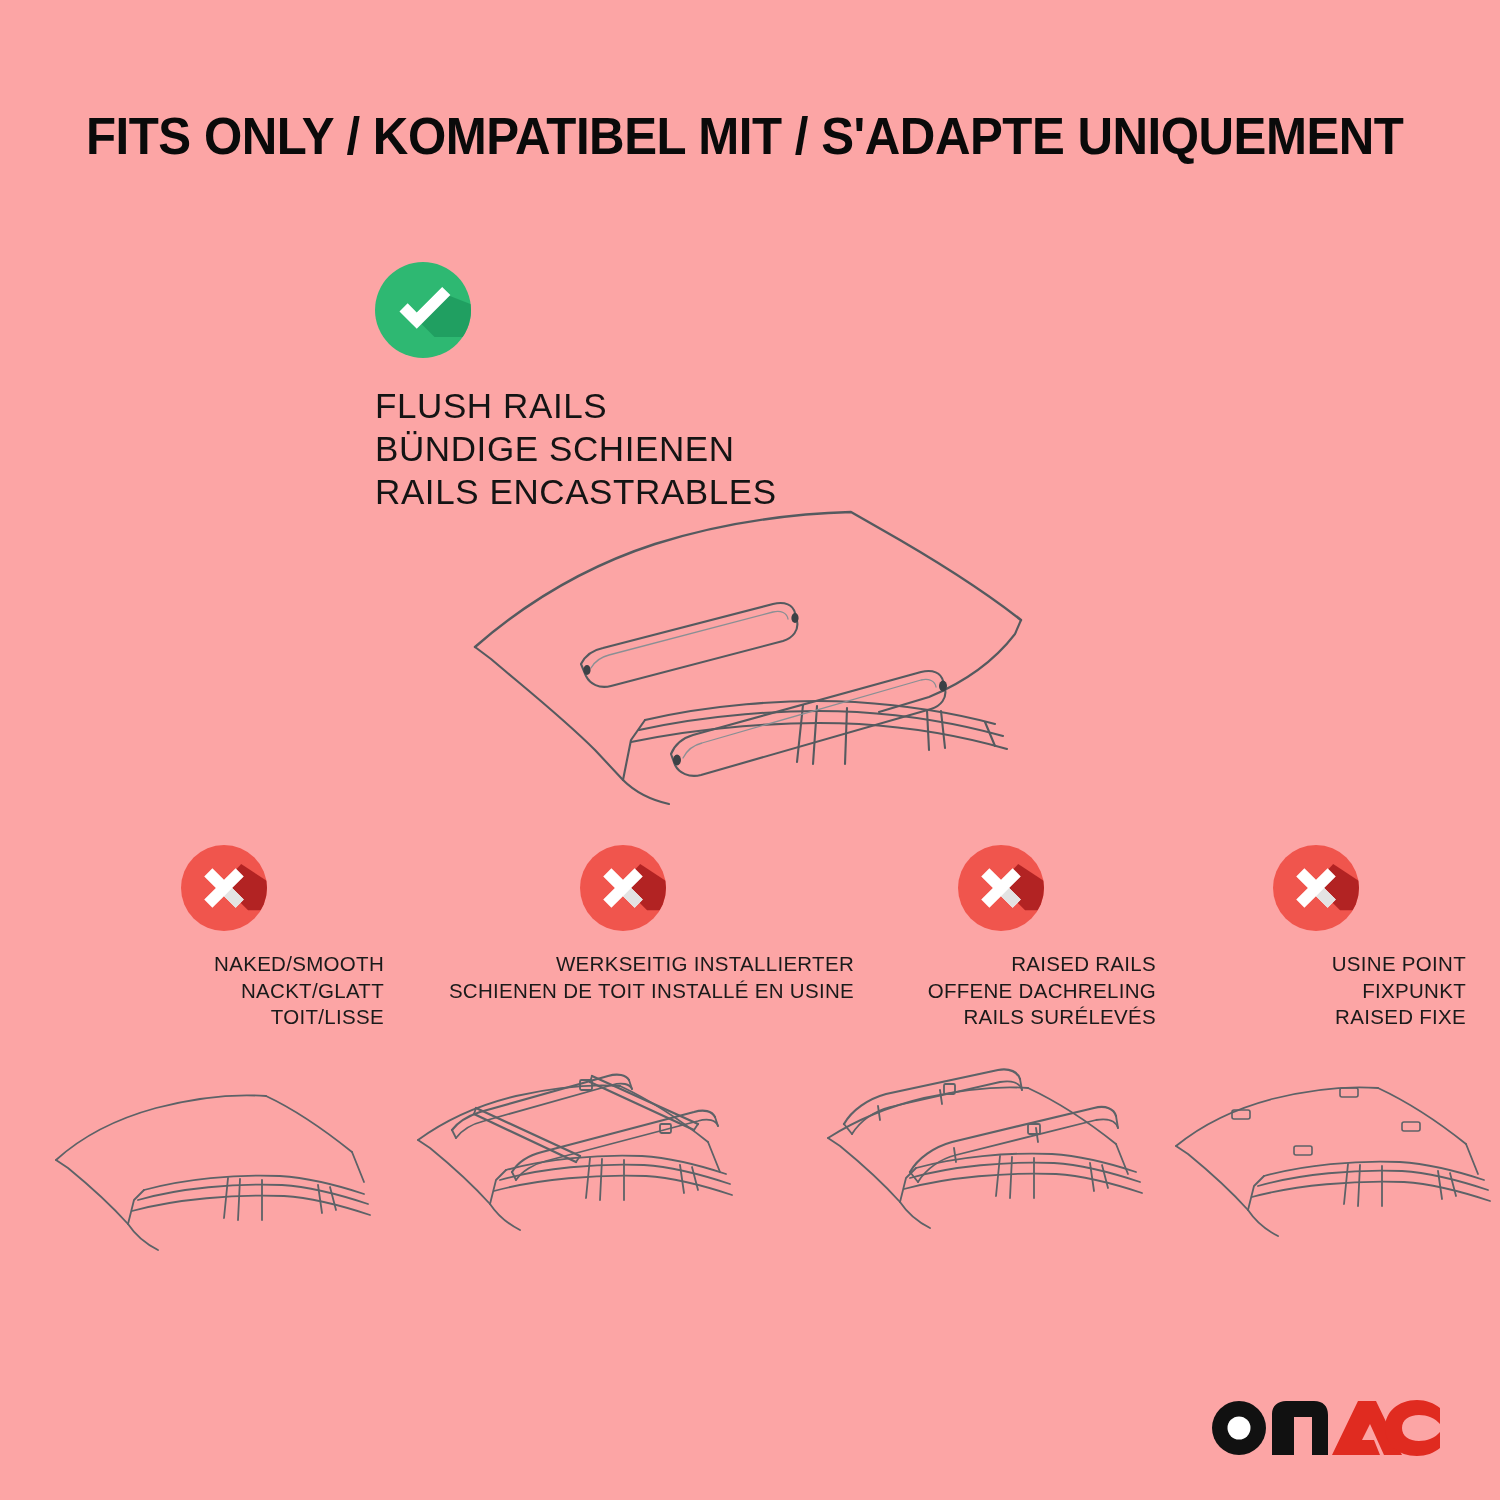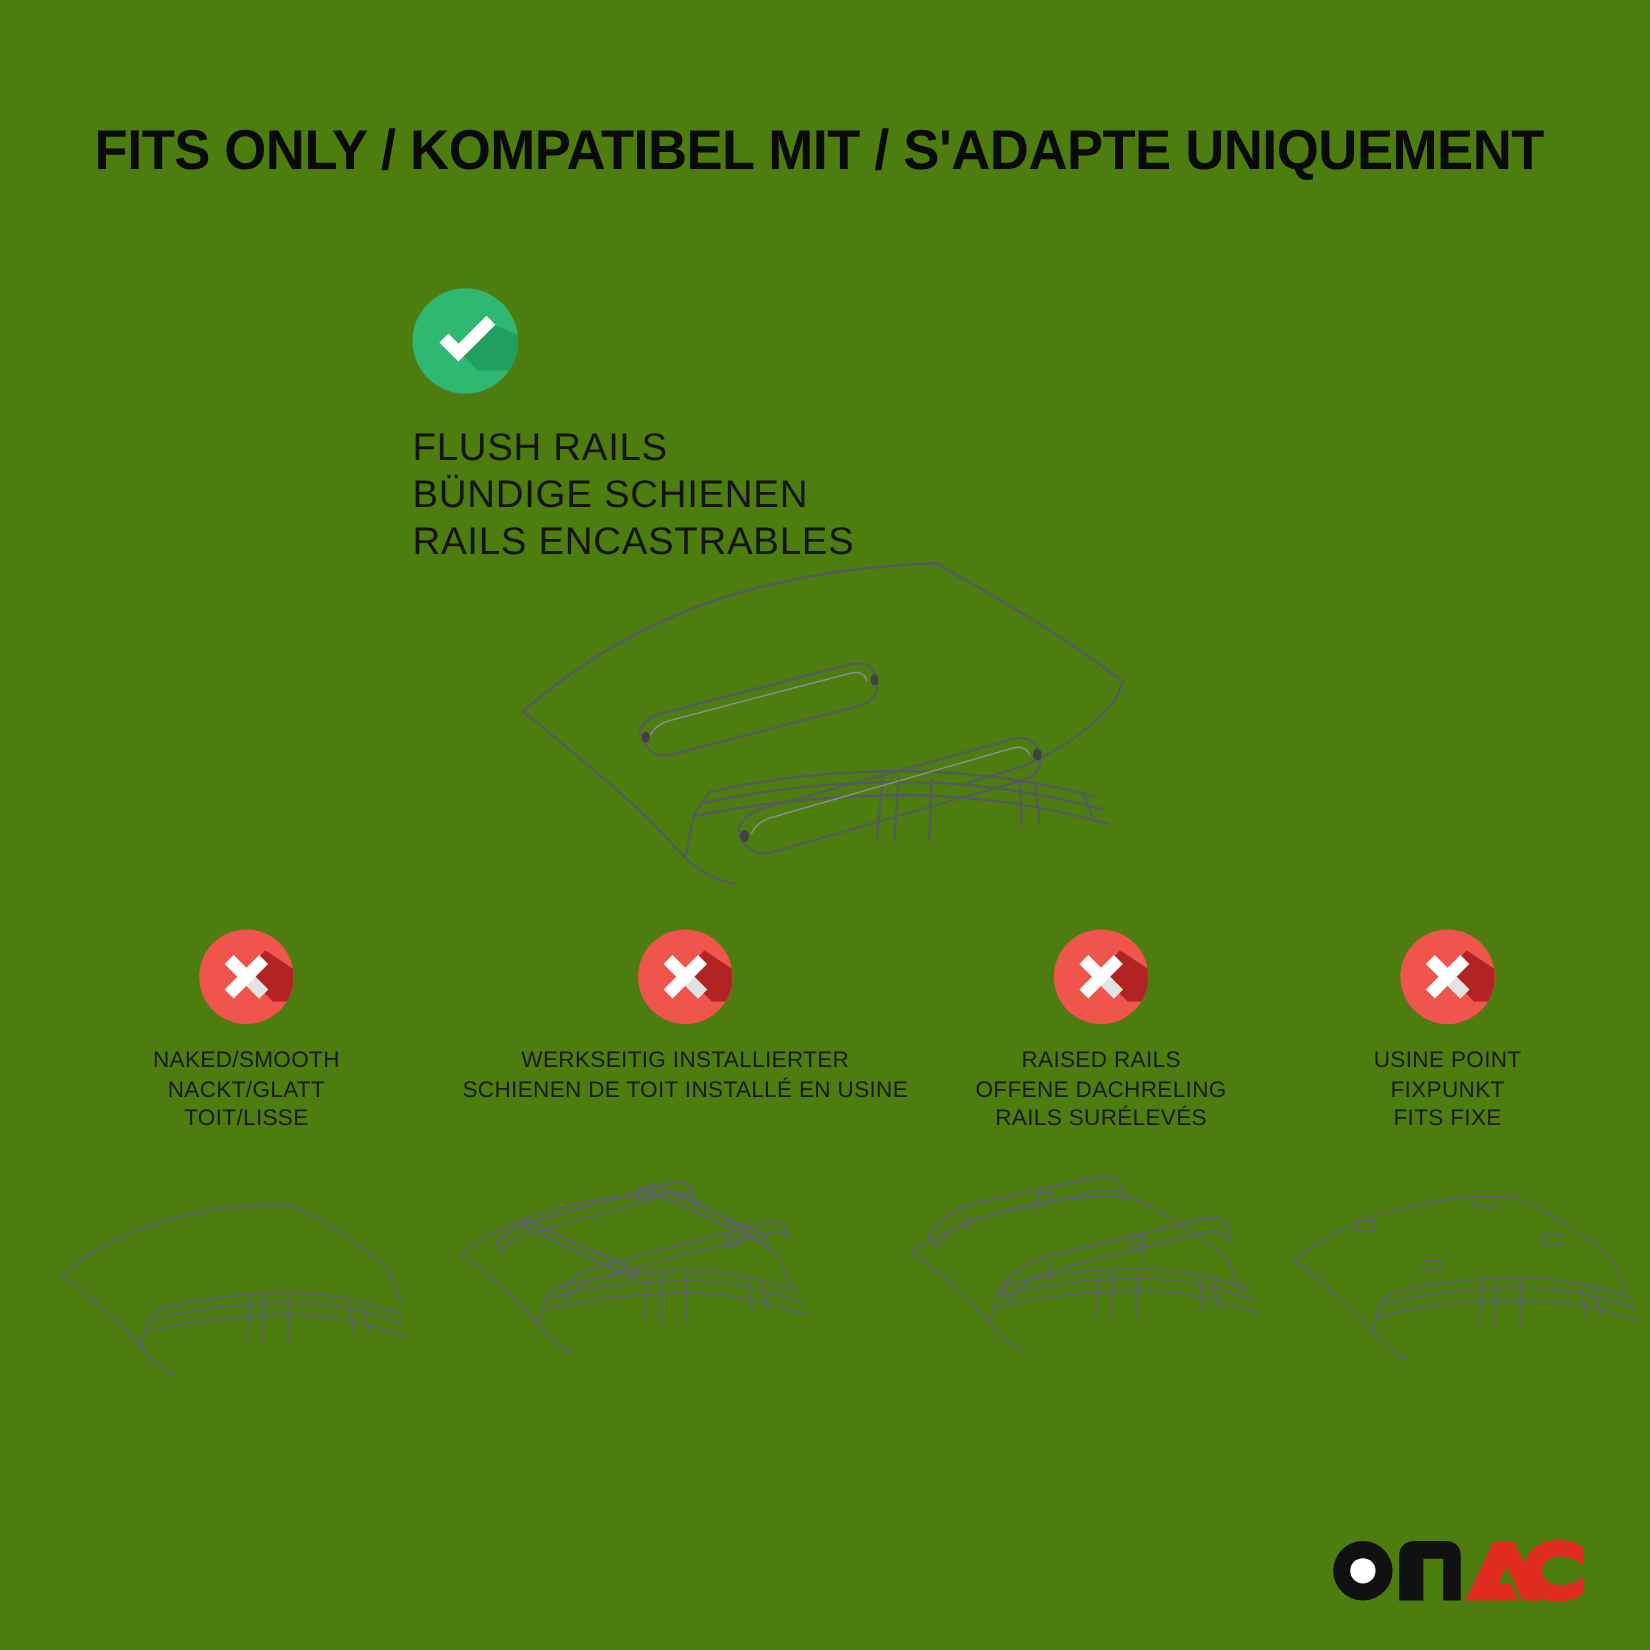--- a/index.html
+++ b/index.html
@@ -14,21 +14,21 @@
     font-family: "Liberation Sans", sans-serif;
     color: #000000;
     overflow: hidden;
     position: relative;
   }
 
   .page {
     position: relative;
     width: 1500px;
     height: 1500px;
-    background: #4d7c0f;
+    background: #fca5a5;
   }
 
   
   .title {
     position: absolute;
     left: 86px;
     top: 108px;
     width: 1340px;
     font-size: 51px;
     font-weight: bold;
@@ -111,21 +111,21 @@
   }
 
   .bad-label {
     margin-top: 10px;
     font-size: 20.5px;
     font-weight: 400;
     line-height: 26.5px;
     letter-spacing: 0.3px;
     color: #1a1a1a;
   }
-  .bad-label .line { display: block; white-space: nowrap; }
+  .bad-label .line { display: block; white-space: nowrap; text-align: right; }
 
   
   .col-1 { left: 64px;  width: 320px; }
   .col-2 { left: 392px; width: 462px; }
   .col-3 { left: 846px; width: 310px; }
   .col-4 { left: 1166px; width: 300px; }
 
   
   .bottom-illus {
     position: absolute;
@@ -272,21 +272,21 @@
             <path d="M48 46 L78 76 L100 76 L100 42 L70 22 Z" fill="#ad1f1f" opacity="0.92"></path>
             <path d="M36.5 27 L50 40.5 L63.5 27 L73 36.5 L59.5 50 L73 63.5 L63.5 73
                      L50 59.5 L36.5 73 L27 63.5 L40.5 50 L27 36.5 Z" fill="#ffffff"></path>
             <path d="M50 59.5 L63.5 73 L73 63.5 L59.5 50 Z" fill="#e3e3e3"></path>
           </svg>
         </span>
       </div>
       <div class="bad-label">
         <span class="line">USINE POINT</span>
         <span class="line">FIXPUNKT</span>
-        <span class="line">FITS FIXE</span>
+        <span class="line">RAISED FIXE</span>
       </div>
     </div>
   </div>
 
   <div class="bottom-illus bi-1">
     <svg viewBox="0 0 340 220" fill="none" stroke="#5d6267" stroke-width="1.8" stroke-linejoin="round" stroke-linecap="round" aria-hidden="true">
       <path d="M4 92 C26 72 60 52 104 40 C146 29 186 26 214 28"></path>
       <path d="M214 28 C244 42 270 60 300 84"></path>
       <path d="M4 92 L16 100 C38 118 58 136 76 156"></path>
       <path d="M76 156 L82 132 L92 122"></path>

